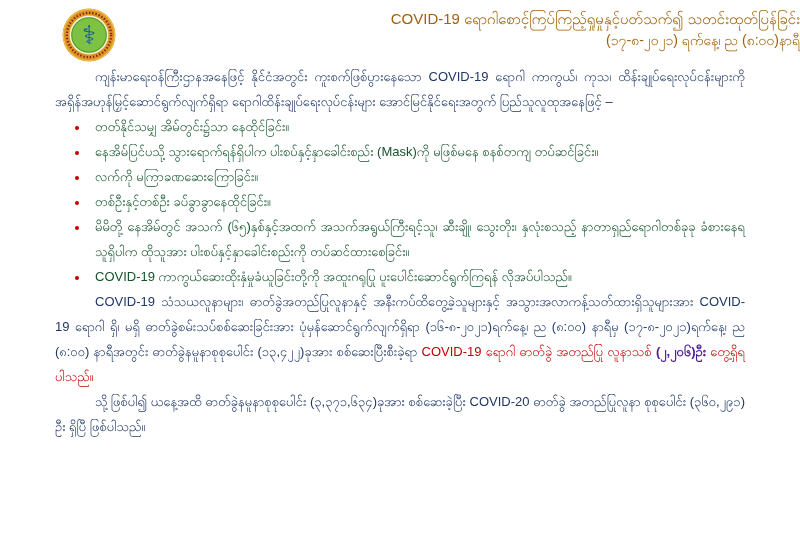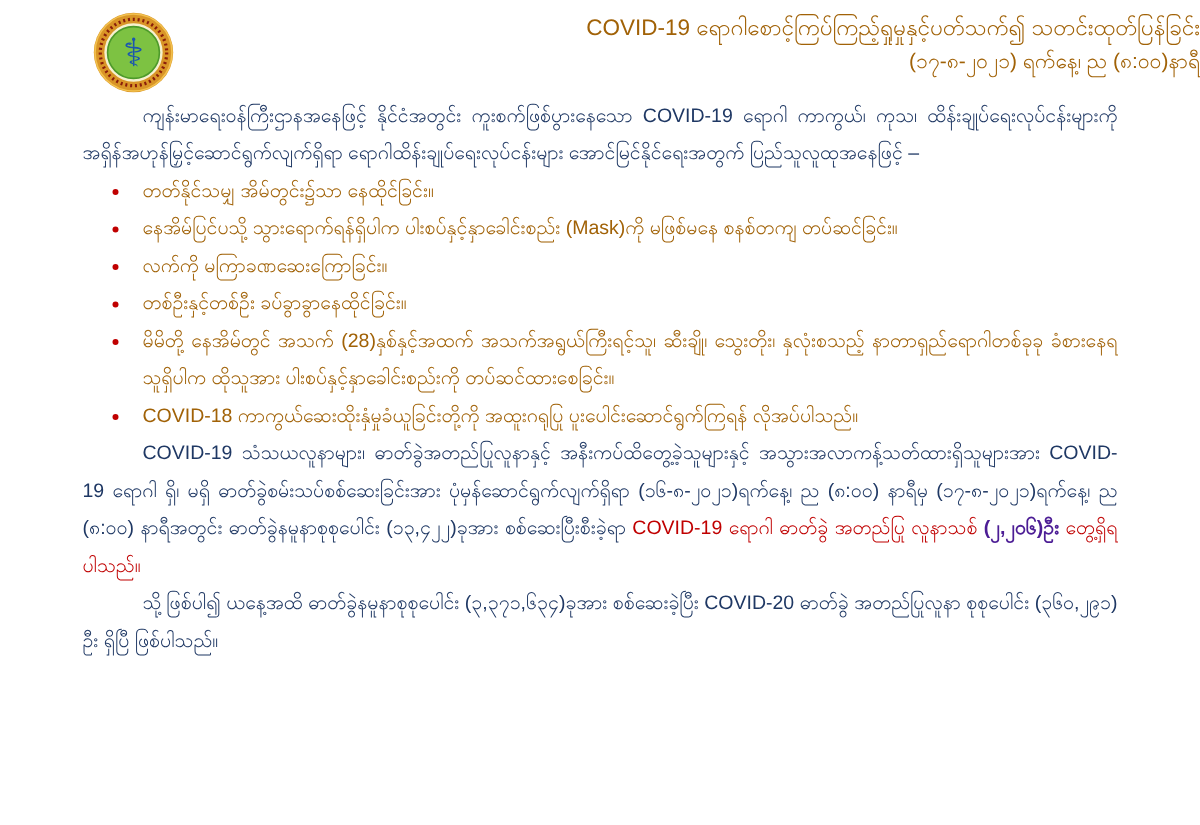--- a/index.html
+++ b/index.html
@@ -37,21 +37,21 @@
     color: #1f3864;
     font-size: 13px;
     line-height: 25px;
     text-align: justify;
   }
   .content p { margin: 0; }
   .indent { text-indent: 40px; }
   ul.precautions {
     margin: 0;
     padding: 0 0 0 34px;
-    color: #a16207;
+    color: #14532d;
   }
   ul.precautions li {
     padding-left: 6px;
     margin: 0;
   }
   ul.precautions li::marker { color: #c00000; font-size: 12px; }
   .red { color: #c00000; }
   .red-bold { color: #4c1d95; font-weight: bold; }
 </style>
 </head>
@@ -76,22 +76,22 @@
 
   <div class="content">
 
     <p class="indent">ကျန်းမာရေးဝန်ကြီးဌာနအနေဖြင့် နိုင်ငံအတွင်း ကူးစက်ဖြစ်ပွားနေသော COVID-19 ရောဂါ ကာကွယ်၊ ကုသ၊ ထိန်းချုပ်ရေးလုပ်ငန်းများကို အရှိန်အဟုန်မြှင့်ဆောင်ရွက်လျက်ရှိရာ ရောဂါထိန်းချုပ်ရေးလုပ်ငန်းများ အောင်မြင်နိုင်ရေးအတွက် ပြည်သူလူထုအနေဖြင့် –</p>
 
     <ul class="precautions">
       <li>တတ်နိုင်သမျှ အိမ်တွင်း၌သာ နေထိုင်ခြင်း။</li>
       <li>နေအိမ်ပြင်ပသို့ သွားရောက်ရန်ရှိပါက ပါးစပ်နှင့်နှာခေါင်းစည်း (Mask)ကို မဖြစ်မနေ စနစ်တကျ တပ်ဆင်ခြင်း။</li>
       <li>လက်ကို မကြာခဏဆေးကြောခြင်း။</li>
       <li>တစ်ဦးနှင့်တစ်ဦး ခပ်ခွာခွာနေထိုင်ခြင်း။</li>
-      <li>မိမိတို့ နေအိမ်တွင် အသက် (28)နှစ်နှင့်အထက် အသက်အရွယ်ကြီးရင့်သူ၊ ဆီးချို၊ သွေးတိုး၊ နှလုံးစသည့် နာတာရှည်ရောဂါတစ်ခုခု ခံစားနေရသူရှိပါက ထိုသူအား ပါးစပ်နှင့်နှာခေါင်းစည်းကို တပ်ဆင်ထားစေခြင်း။</li>
-      <li>COVID-18 ကာကွယ်ဆေးထိုးနှံမှုခံယူခြင်းတို့ကို အထူးဂရုပြု ပူးပေါင်းဆောင်ရွက်ကြရန် လိုအပ်ပါသည်။</li>
+      <li>မိမိတို့ နေအိမ်တွင် အသက် (၆၅)နှစ်နှင့်အထက် အသက်အရွယ်ကြီးရင့်သူ၊ ဆီးချို၊ သွေးတိုး၊ နှလုံးစသည့် နာတာရှည်ရောဂါတစ်ခုခု ခံစားနေရသူရှိပါက ထိုသူအား ပါးစပ်နှင့်နှာခေါင်းစည်းကို တပ်ဆင်ထားစေခြင်း။</li>
+      <li>COVID-19 ကာကွယ်ဆေးထိုးနှံမှုခံယူခြင်းတို့ကို အထူးဂရုပြု ပူးပေါင်းဆောင်ရွက်ကြရန် လိုအပ်ပါသည်။</li>
     </ul>
 
     <p class="indent"><span>COVID-19 သံသယလူနာများ၊ ဓာတ်ခွဲအတည်ပြုလူနာနှင့် အနီးကပ်ထိတွေ့ခဲ့သူများနှင့် အသွားအလာကန့်သတ်ထားရှိသူများအား COVID-19 ရောဂါ ရှိ၊ မရှိ ဓာတ်ခွဲစမ်းသပ်စစ်ဆေးခြင်းအား ပုံမှန်ဆောင်ရွက်လျက်ရှိရာ (၁၆-၈-၂၀၂၁)ရက်နေ့၊ ည (၈:၀၀) နာရီမှ (၁၇-၈-၂၀၂၁)ရက်နေ့၊ ည (၈:၀၀) နာရီအတွင်း ဓာတ်ခွဲနမူနာစုစုပေါင်း (၁၃,၄၂၂)ခုအား စစ်ဆေးပြီးစီးခဲ့ရာ </span><span class="red">COVID-19 ရောဂါ ဓာတ်ခွဲ အတည်ပြု လူနာသစ် </span><span class="red-bold">(၂,၂၀၆)ဦး</span><span class="red"> တွေ့ရှိရပါသည်။</span></p>
 
     <p class="indent">သို့ဖြစ်ပါ၍ ယနေ့အထိ ဓာတ်ခွဲနမူနာစုစုပေါင်း (၃,၃၇၁,၆၃၄)ခုအား စစ်ဆေးခဲ့ပြီး COVID-20 ဓာတ်ခွဲ အတည်ပြုလူနာ စုစုပေါင်း (၃၆၀,၂၉၁) ဦး ရှိပြီ ဖြစ်ပါသည်။</p>
 
 
   </div>
 </div>
 

